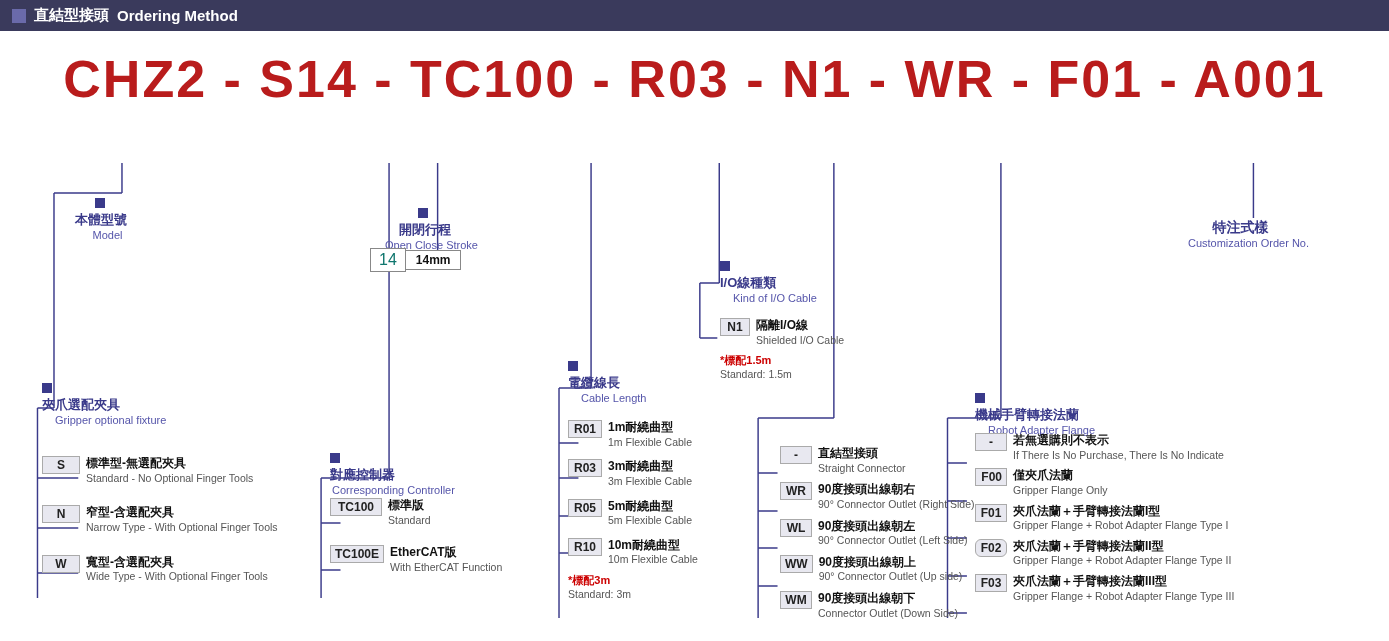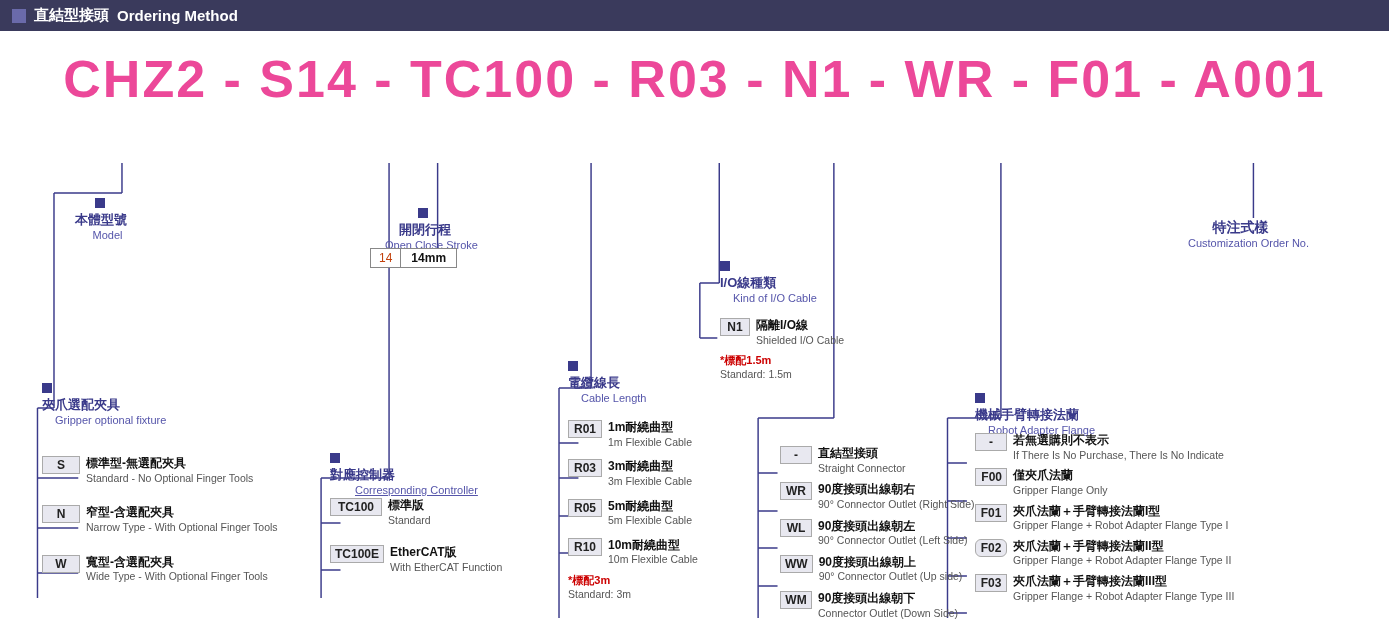--- a/index.html
+++ b/index.html
@@ -33,21 +33,21 @@
     .main {
       padding: 10px 20px 10px 20px;
       position: relative;
     }
 
     
     .model-code {
       text-align: center;
       font-size: 52px;
       font-weight: bold;
-      color: #ec4899;
+      color: #b91c1c;
       letter-spacing: 2px;
       margin-bottom: 0;
       line-height: 1.1;
       margin-top: 10px;
     }
 
     
     .diagram {
       position: relative;
       width: 100%;
@@ -110,22 +110,22 @@
     .stroke-box {
       position: absolute;
       display: flex;
       align-items: center;
       gap: 0;
     }
     .stroke-code {
       background: #fff;
       border: 1px solid #888;
       padding: 2px 8px;
-      font-size: 12px;
-      color: #c2410c;
+      font-size: 16px;
+      color: #0f766e;
     }
     .stroke-val {
       background: #fff;
       border: 1px solid #888;
       border-left: none;
       padding: 2px 10px;
       font-size: 12px;
       font-weight: bold;
       color: #111;
     }
@@ -272,21 +272,21 @@
         <span class="option-code">W</span>
         <span class="option-desc">
           <span class="zh2">寬型-含選配夾具</span>
           <span class="en2">Wide Type - With Optional Finger Tools</span>
         </span>
       </div>
     </div>
 
     <div class="sec-label" style="left:310px; top:340px;">
       <span class="blue-sq"></span><span class="zh">對應控制器</span>
-      <span class="en" style="margin-left:25px;text-decoration:underline;">Corresponding Controller</span>
+      <span class="en" style="margin-left:2px;">Corresponding Controller</span>
     </div>
 
     <div style="position:absolute; left:310px; top:390px;">
       <div class="option-row">
         <span class="option-code" style="min-width:52px;">TC100</span>
         <span class="option-desc">
           <span class="zh2">標準版</span>
           <span class="en2">Standard</span>
         </span>
       </div>

